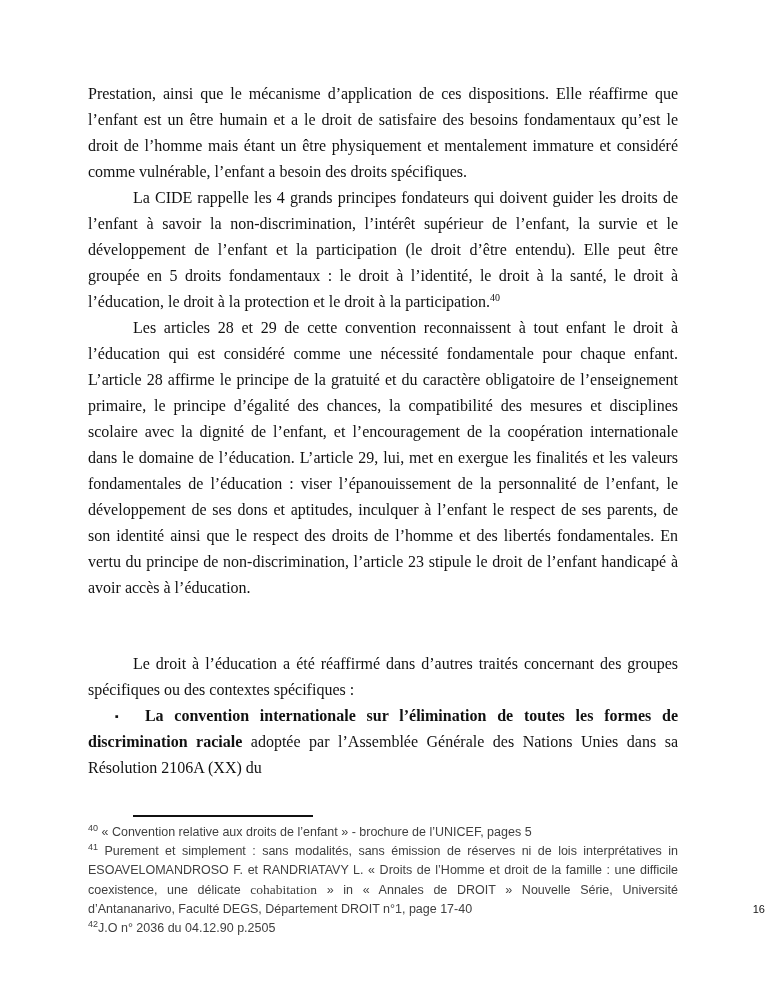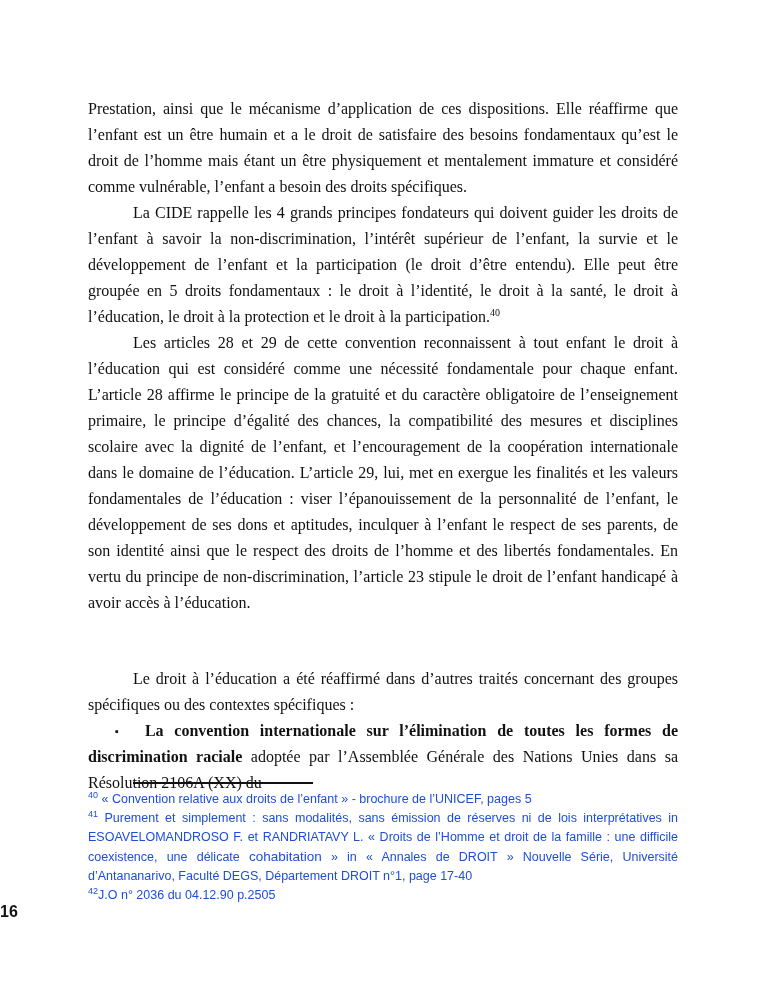--- a/index.html
+++ b/index.html
@@ -12,21 +12,21 @@
     width: 765px;
     height: 990px;
     background: #ffffff;
     color: #111111;
     font-family: "Liberation Serif", "DejaVu Serif", serif;
     overflow: hidden;
   }
   .content {
     position: absolute;
     left: 88px;
-    top: 96px;
+    top: 81px;
     width: 590px;
   }
   .para {
     margin: 0;
     font-size: 16px;
     line-height: 26px;
     text-align: justify;
   }
   .indent { text-indent: 45px; font-family: Liberation Serif, serif; }
   .gap-before { margin-top: 50px; }
@@ -41,58 +41,57 @@
     font-size: 11px;
     padding-right: 12px;
     text-indent: 0;
     vertical-align: 1px;
   }
   .bold { font-weight: bold; margin-left: 14px; }
   .italic { }
   .footnotes {
     position: absolute;
     left: 88px;
-    top: 776px;
+    top: 809px;
     width: 590px;
     font-family: "Liberation Sans", "DejaVu Sans", sans-serif;
     font-size: 12.5px;
     line-height: 19px;
-    color: #1d4ed8;
+    color: #404040;
   }
   .fn-sep {
     width: 180px;
     margin-left: 45px;
     margin-bottom: 6px;
     border: none;
     border-top: 2px solid #111111;
   }
   .fn {
     margin: 0;
   }
   .fn-justify { text-align: justify; }
   .fn-sup {
     font-size: 9px;
     line-height: 0;
     vertical-align: super;
   }
   .fn-serif {
-    font-family: Liberation Sans, sans-serif;
+    font-family: Liberation Serif, serif;
     font-size: 13.5px;
     margin-top: 12px;
   }
   .page-number {
     position: absolute;
     top: 903px;
     left: 0;
     width: 100%;
-    text-align: left;
+    text-align: right;
     font-family: "Liberation Sans", "DejaVu Sans", sans-serif;
-    font-size: 16px;
+    font-size: 11px;
     color: #111111;
-    font-weight: bold;
   }
 </style>
 </head>
 <body>
 
 <div class="page">
 
   <div class="content">
 
     <p class="para">Prestation, ainsi que le mécanisme d’application de ces dispositions. Elle réaffirme que l’enfant est un être humain et a le droit de satisfaire des besoins fondamentaux qu’est le droit de l’homme mais étant un être physiquement et mentalement immature et considéré comme vulnérable, l’enfant a besoin des droits spécifiques.</p>

